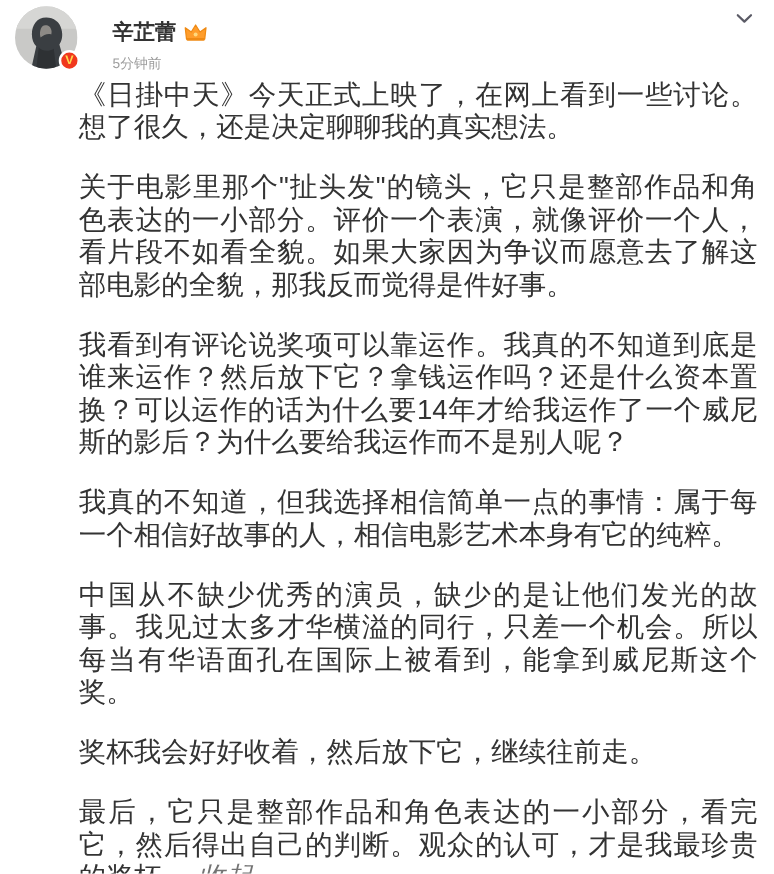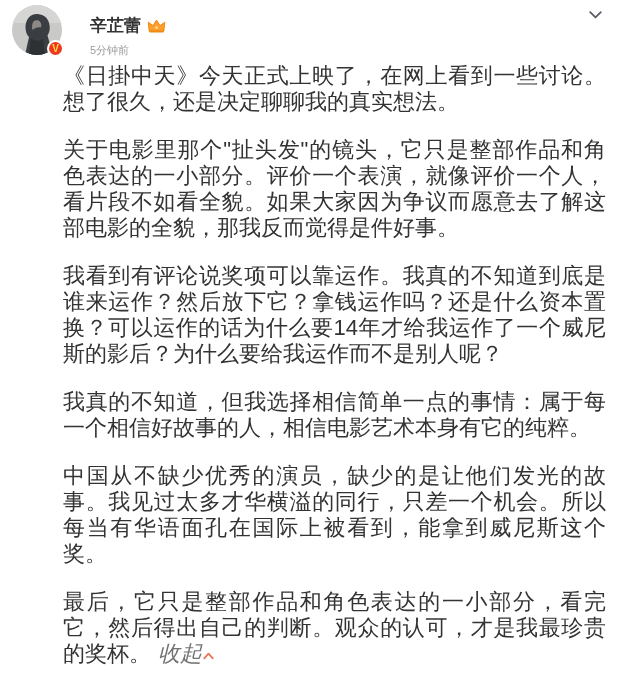--- a/index.html
+++ b/index.html
@@ -125,20 +125,21 @@
       </svg>
     </button>
   </div>
 
   <div class="post-text">
     <p>《日掛中天》今天正式上映了，在网上看到一些讨论。想了很久，还是决定聊聊我的真实想法。</p>
     <p>关于电影里那个"扯头发"的镜头，它只是整部作品和角色表达的一小部分。评价一个表演，就像评价一个人，看片段不如看全貌。如果大家因为争议而愿意去了解这部电影的全貌，那我反而觉得是件好事。</p>
     <p>我看到有评论说奖项可以靠运作。我真的不知道到底是谁来运作？然后放下它？拿钱运作吗？还是什么资本置换？可以运作的话为什么要14年才给我运作了一个威尼斯的影后？为什么要给我运作而不是别人呢？</p>
     <p>我真的不知道，但我选择相信简单一点的事情：属于每一个相信好故事的人，相信电影艺术本身有它的纯粹。</p>
     <p>中国从不缺少优秀的演员，缺少的是让他们发光的故事。我见过太多才华横溢的同行，只差一个机会。所以每当有华语面孔在国际上被看到，能拿到威尼斯这个奖。</p>
+    <p>奖杯我会好好收着，然后放下它，继续往前走。</p>
     <p>
       <span>最后，它只是整部作品和角色表达的一小部分，看完它，然后得出自己的判断。观众的认可，才是我最珍贵的奖杯。</span><a class="collapse-link"><span>收起</span><svg width="11" height="8" viewBox="0 0 11 8">
             <polyline points="1.2,6.4 5.5,1.6 9.8,6.4" fill="none" stroke="#eb7350" stroke-width="1.7" stroke-linecap="round" stroke-linejoin="round"></polyline>
           </svg></a>
     </p>
   </div>
 
 </div>
 
 </body></html>

